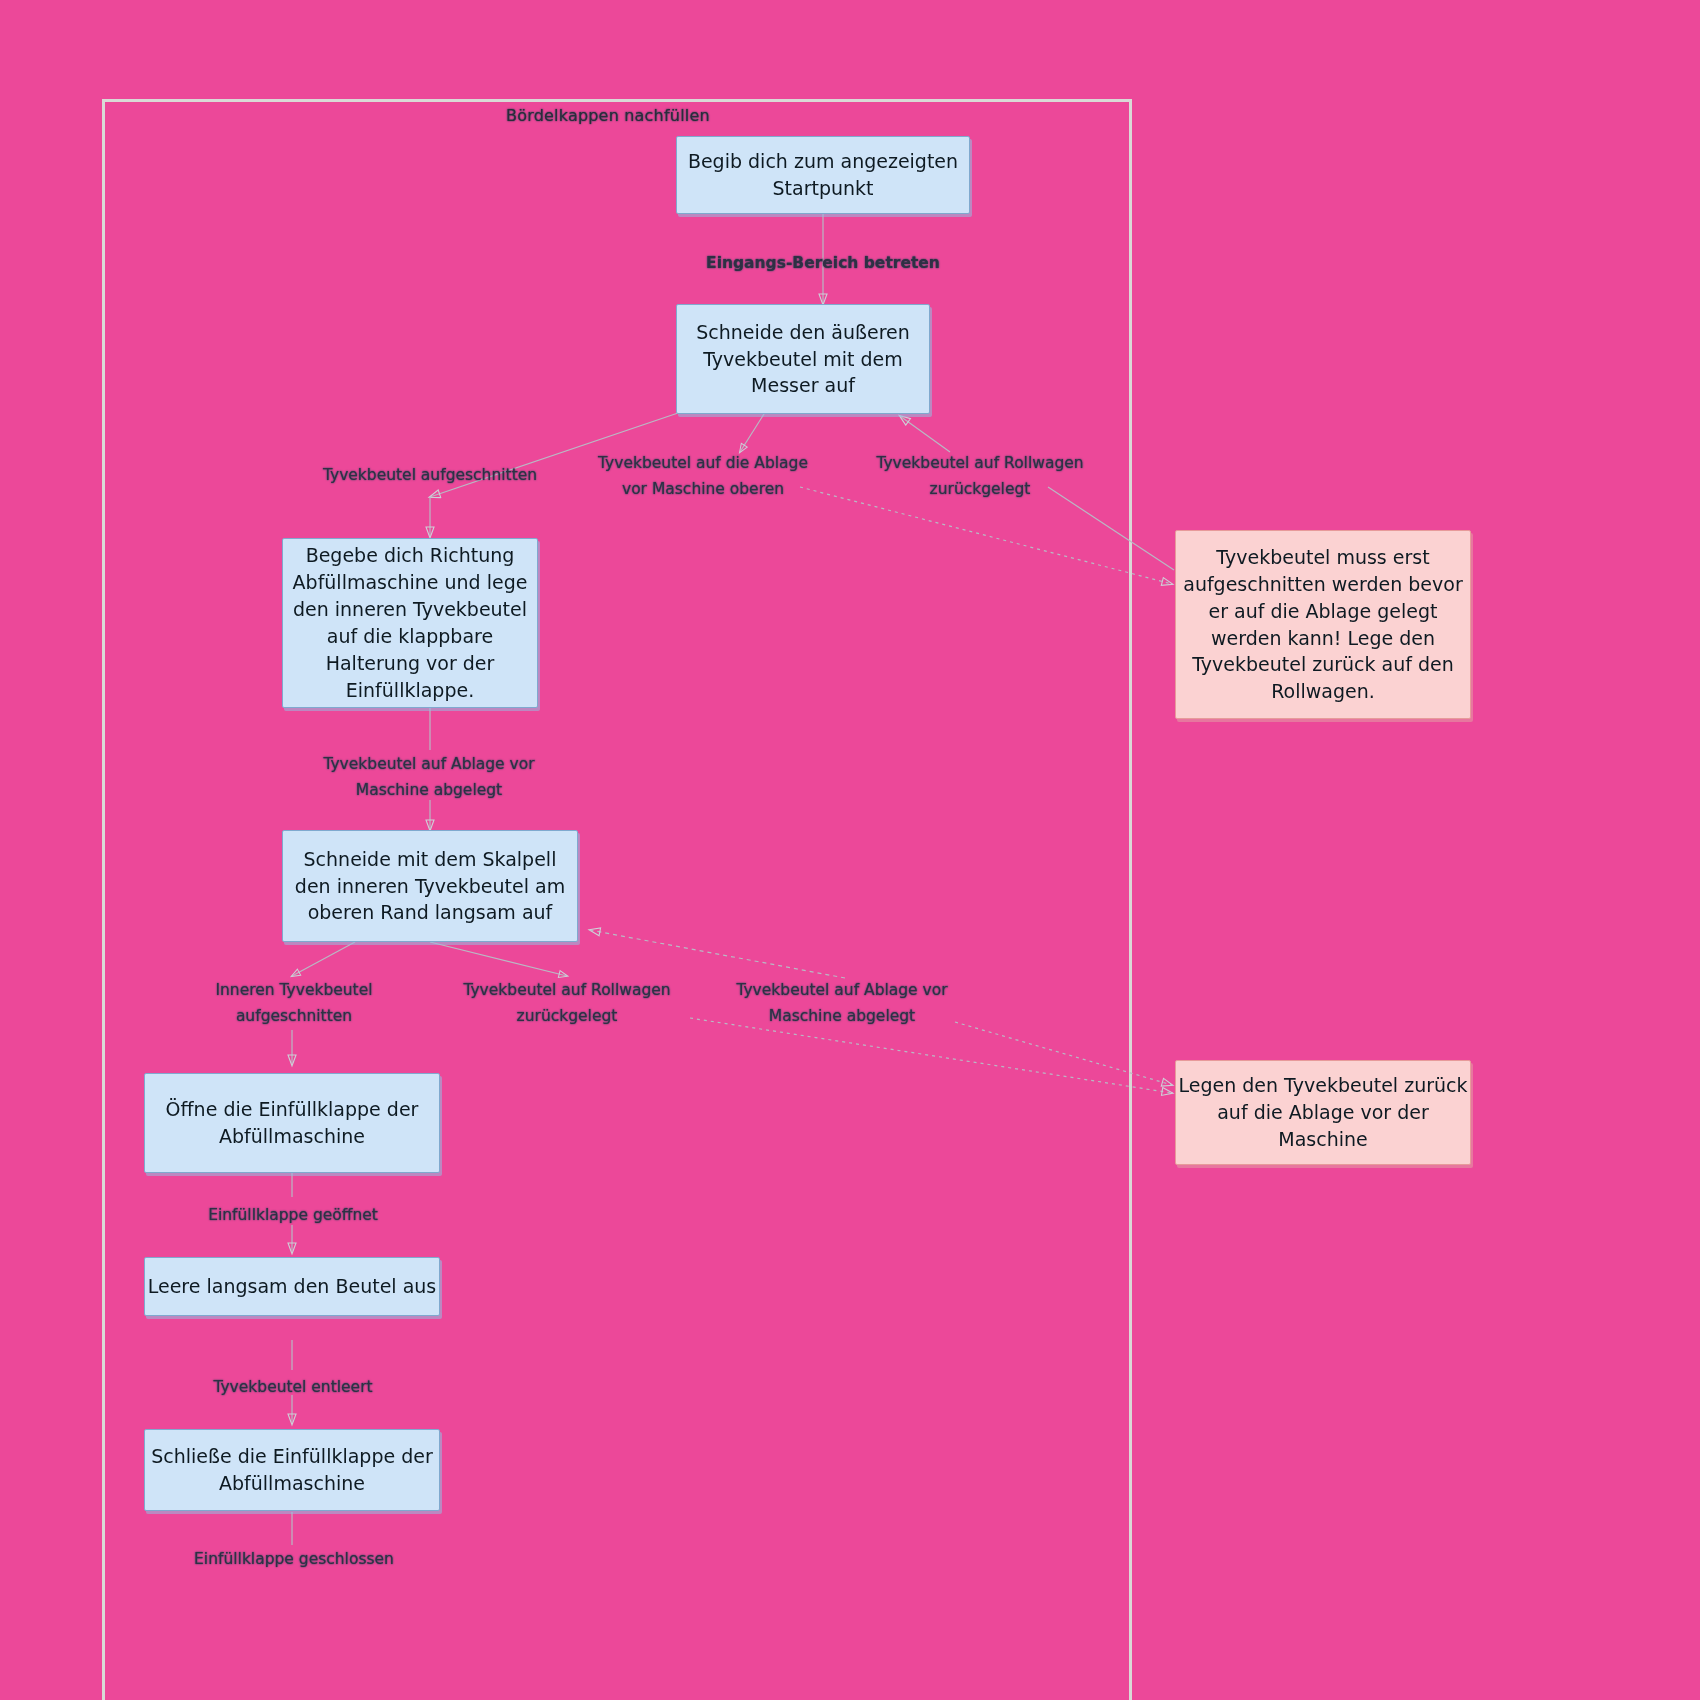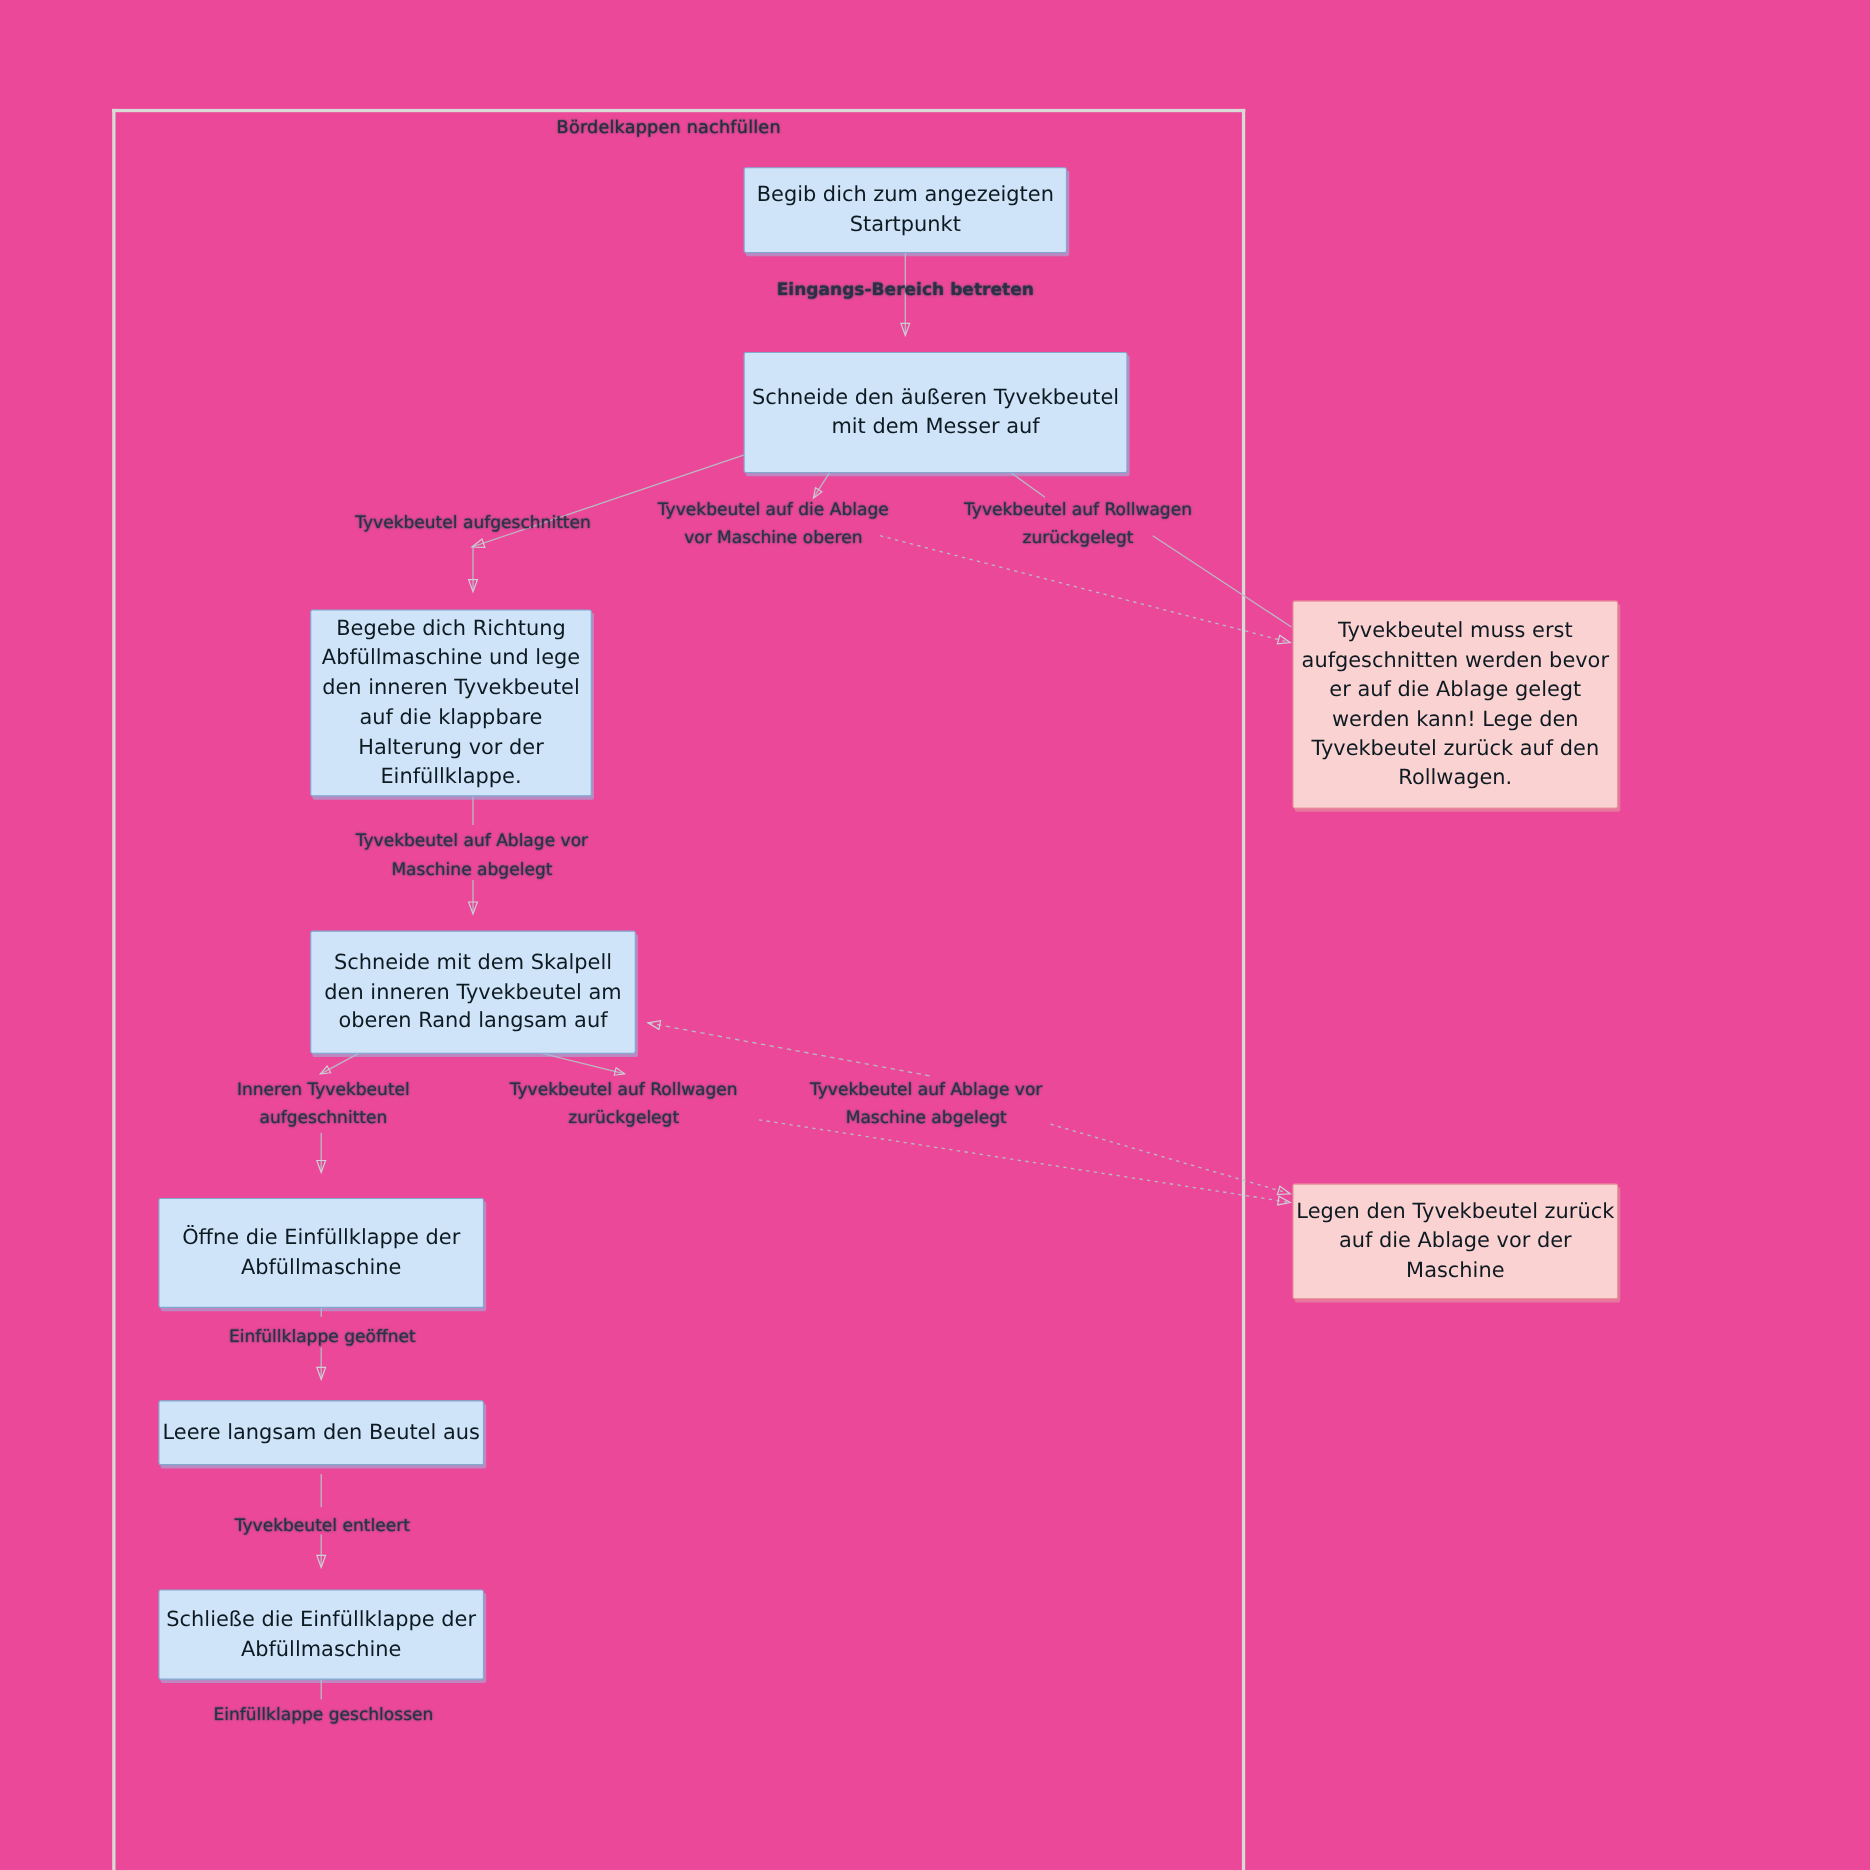--- a/index.html
+++ b/index.html
@@ -45,21 +45,20 @@
     box-sizing: border-box;
     display: flex;
     align-items: center;
     justify-content: center;
     text-align: center;
     padding: 8px 0;
     font-size: 19px;
     line-height: 1.42;
     color: #0e1a22;
     border-radius: 2px;
-    margin-top: 16px;
   }
   .node.task {
     background: #cfe4f8;
     border: 1px solid #7fa9cf;
     box-shadow: 2px 3px 0 rgba(150,190,225,.55);
   }
   .node.error {
     background: #fbd2d2;
     border: 1px solid #e79a9a;
     box-shadow: 2px 3px 0 rgba(225,165,165,.5);
@@ -137,21 +136,21 @@
       <path d="M292,1395 L292,1424" marker-end="url(#ah)"></path>
 
       <path d="M292,1512 L292,1545"></path>
     </g>
   </svg>
 
   <div class="lane-title" style="left:506px; top:106px;">Bördelkappen nachfüllen</div>
 
   <div class="node task" style="left:676px; top:136px; width:294px; height:78px;">Begib dich zum angezeigten Startpunkt</div>
 
-  <div class="node task" style="left:676px; top:304px; width:349px; height:110px;">Schneide den äußeren Tyvekbeutel mit dem Messer auf</div>
+  <div class="node task" style="left:676px; top:304px; width:254px; height:110px;">Schneide den äußeren Tyvekbeutel mit dem Messer auf</div>
 
   <div class="node task" style="left:282px; top:538px; width:256px; height:170px;">Begebe dich Richtung Abfüllmaschine und lege den inneren Tyvekbeutel auf die klappbare Halterung vor der Einfüllklappe.</div>
 
   <div class="node task" style="left:282px; top:830px; width:296px; height:112px;">Schneide mit dem Skalpell den inneren Tyvekbeutel am oberen Rand langsam auf</div>
 
   <div class="node task" style="left:144px; top:1073px; width:296px; height:100px;">Öffne die Einfüllklappe der Abfüllmaschine</div>
 
   <div class="node task" style="left:144px; top:1257px; width:296px; height:59px;">Leere langsam den Beutel aus</div>
 
   <div class="node error" style="left:1175px; top:530px; width:296px; height:189px;">Tyvekbeutel muss erst aufgeschnitten werden bevor er auf die Ablage gelegt werden kann! Lege den Tyvekbeutel zurück auf den Rollwagen.</div>

